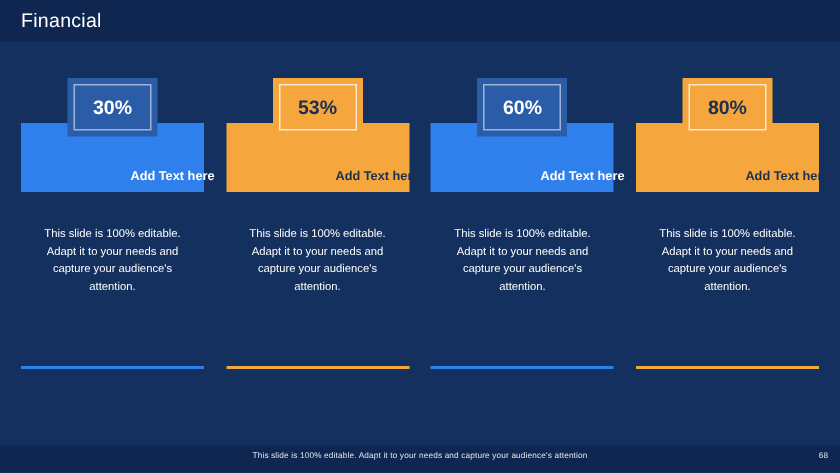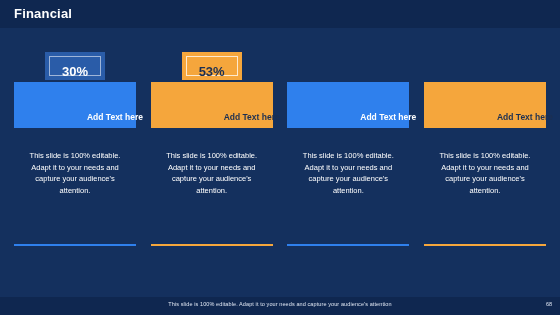--- a/index.html
+++ b/index.html
@@ -26,21 +26,21 @@
     top: 0;
     width: 100%;
     height: 28px;
     background: #0f2750;
   }
   .title-text {
     position: absolute;
     left: 14px;
     top: 6px;
     font-size: 13px;
-    font-weight: bold;
+    font-weight: normal;
     color: #ffffff;
     letter-spacing: 0.2px;
   }
   
   .cards {
     position: absolute;
     left: 14px;
     top: 52px;
     width: 532px;
     height: 200px;
@@ -51,21 +51,21 @@
     position: relative;
     width: 122px;
     height: 200px;
   }
   
   .plate {
     position: absolute;
     left: 31px;
     top: 0px;
     width: 60px;
-    height: 28px;
+    height: 39px;
     box-sizing: border-box;
     z-index: 3;
   }
   .plate-inner {
     position: absolute;
     left: 4px;
     top: 4px;
     right: 4px;
     bottom: 4px;
     border: 1px solid rgba(255,255,255,0.55);
@@ -187,29 +187,37 @@
       </div>
       <div class="band orange">
         <div class="band-text">Add Text here</div>
       </div>
       <div class="body-box orange">
         <div class="body-text">This slide is 100% editable. Adapt it to your needs and capture your audience's attention.</div>
       </div>
     </div>
 
     <div class="card">
+      <div class="plate blue">
+        <div class="plate-inner"></div>
+        <div class="plate-text">60%</div>
+      </div>
       <div class="band blue">
         <div class="band-text">Add Text here</div>
       </div>
       <div class="body-box blue">
         <div class="body-text">This slide is 100% editable. Adapt it to your needs and capture your audience's attention.</div>
       </div>
     </div>
 
     <div class="card">
+      <div class="plate orange">
+        <div class="plate-inner"></div>
+        <div class="plate-text">80%</div>
+      </div>
       <div class="band orange">
         <div class="band-text">Add Text here</div>
       </div>
       <div class="body-box orange">
         <div class="body-text">This slide is 100% editable. Adapt it to your needs and capture your audience's attention.</div>
       </div>
     </div>
 
   </div>
 

